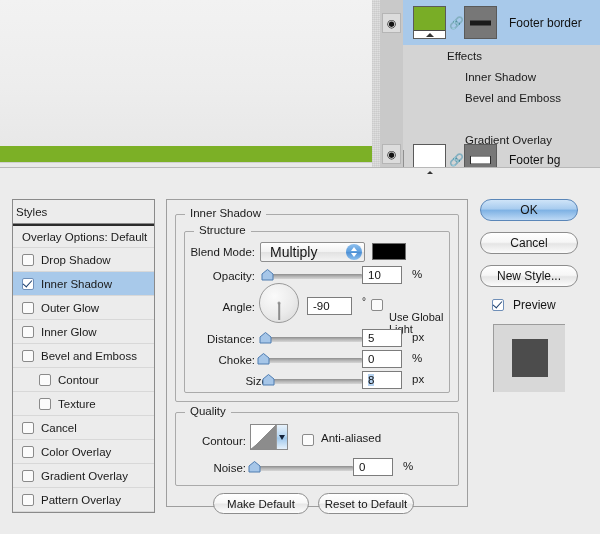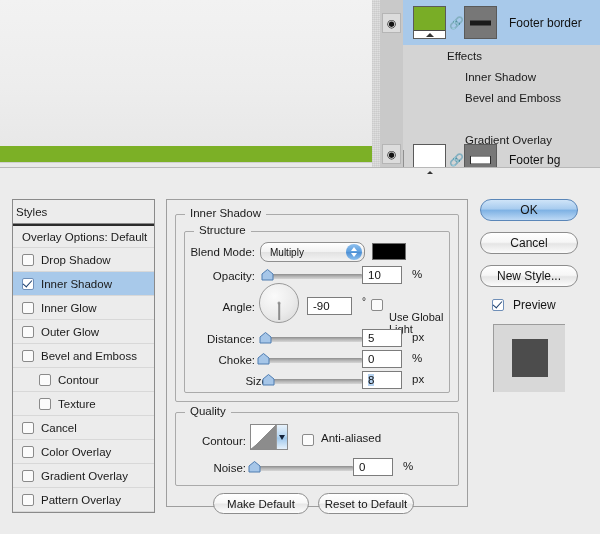--- a/index.html
+++ b/index.html
@@ -172,24 +172,24 @@
   }
   .g-inner { left: 8px; top: 14px; right: 8px; height: 186px; }
   .g-structure { left: 8px; top: 16px; right: 8px; height: 160px; }
   .g-quality { left: 8px; top: 212px; right: 8px; height: 72px; }
   .rowlabel {
     position: absolute; width: 70px; text-align: right;
     font-size: 11.5px; color: #1a1a1a;
   }
 
   .select {
-    height: 20px; border: 1px solid #8f8f8f; border-radius: 8px;
+    height: 20px; border: 1px solid #8f8f8f; border-radius: 2px;
     background: linear-gradient(180deg,#ffffff 0%, #f2f2f2 48%, #e2e2e2 52%, #f3f3f3 100%);
     display: flex; align-items: center; padding-left: 9px;
-    font-size: 10px; color: #141414; position: relative; box-sizing: border-box;
+    font-size: 14px; color: #141414; position: relative; box-sizing: border-box;
   }
   .select-arrows {
     position: absolute; right: 2px; top: 1px; bottom: 1px; width: 16px;
     background: linear-gradient(180deg,#8fc0ee 0%, #5d9ede 48%, #4d8fd4 52%, #8cc0ef 100%);
     border-radius: 8px;
     display: flex; flex-direction: column; align-items: center; justify-content: center;
     gap: 2px;
   }
   .arr-up { width:0;height:0;border-left:3.5px solid transparent;border-right:3.5px solid transparent;border-bottom:4px solid #fff;}
   .arr-dn { width:0;height:0;border-left:3.5px solid transparent;border-right:3.5px solid transparent;border-top:4px solid #fff;}
@@ -381,26 +381,26 @@
             <span>Drop Shadow</span>
           </div>
 
           <div class="style-item selected">
             <span class="cb blue checked"></span>
             <span>Inner Shadow</span>
           </div>
 
           <div class="style-item">
             <span class="cb"></span>
+            <span>Outer Glow</span>
+          </div>
+
+          <div class="style-item">
+            <span class="cb"></span>
             <span>Inner Glow</span>
-          </div>
-
-          <div class="style-item">
-            <span class="cb"></span>
-            <span>Outer Glow</span>
           </div>
 
           <div class="style-item">
             <span class="cb"></span>
             <span>Bevel and Emboss</span>
           </div>
 
           <div class="style-item sub">
             <span class="cb"></span>
             <span>Contour</span>

